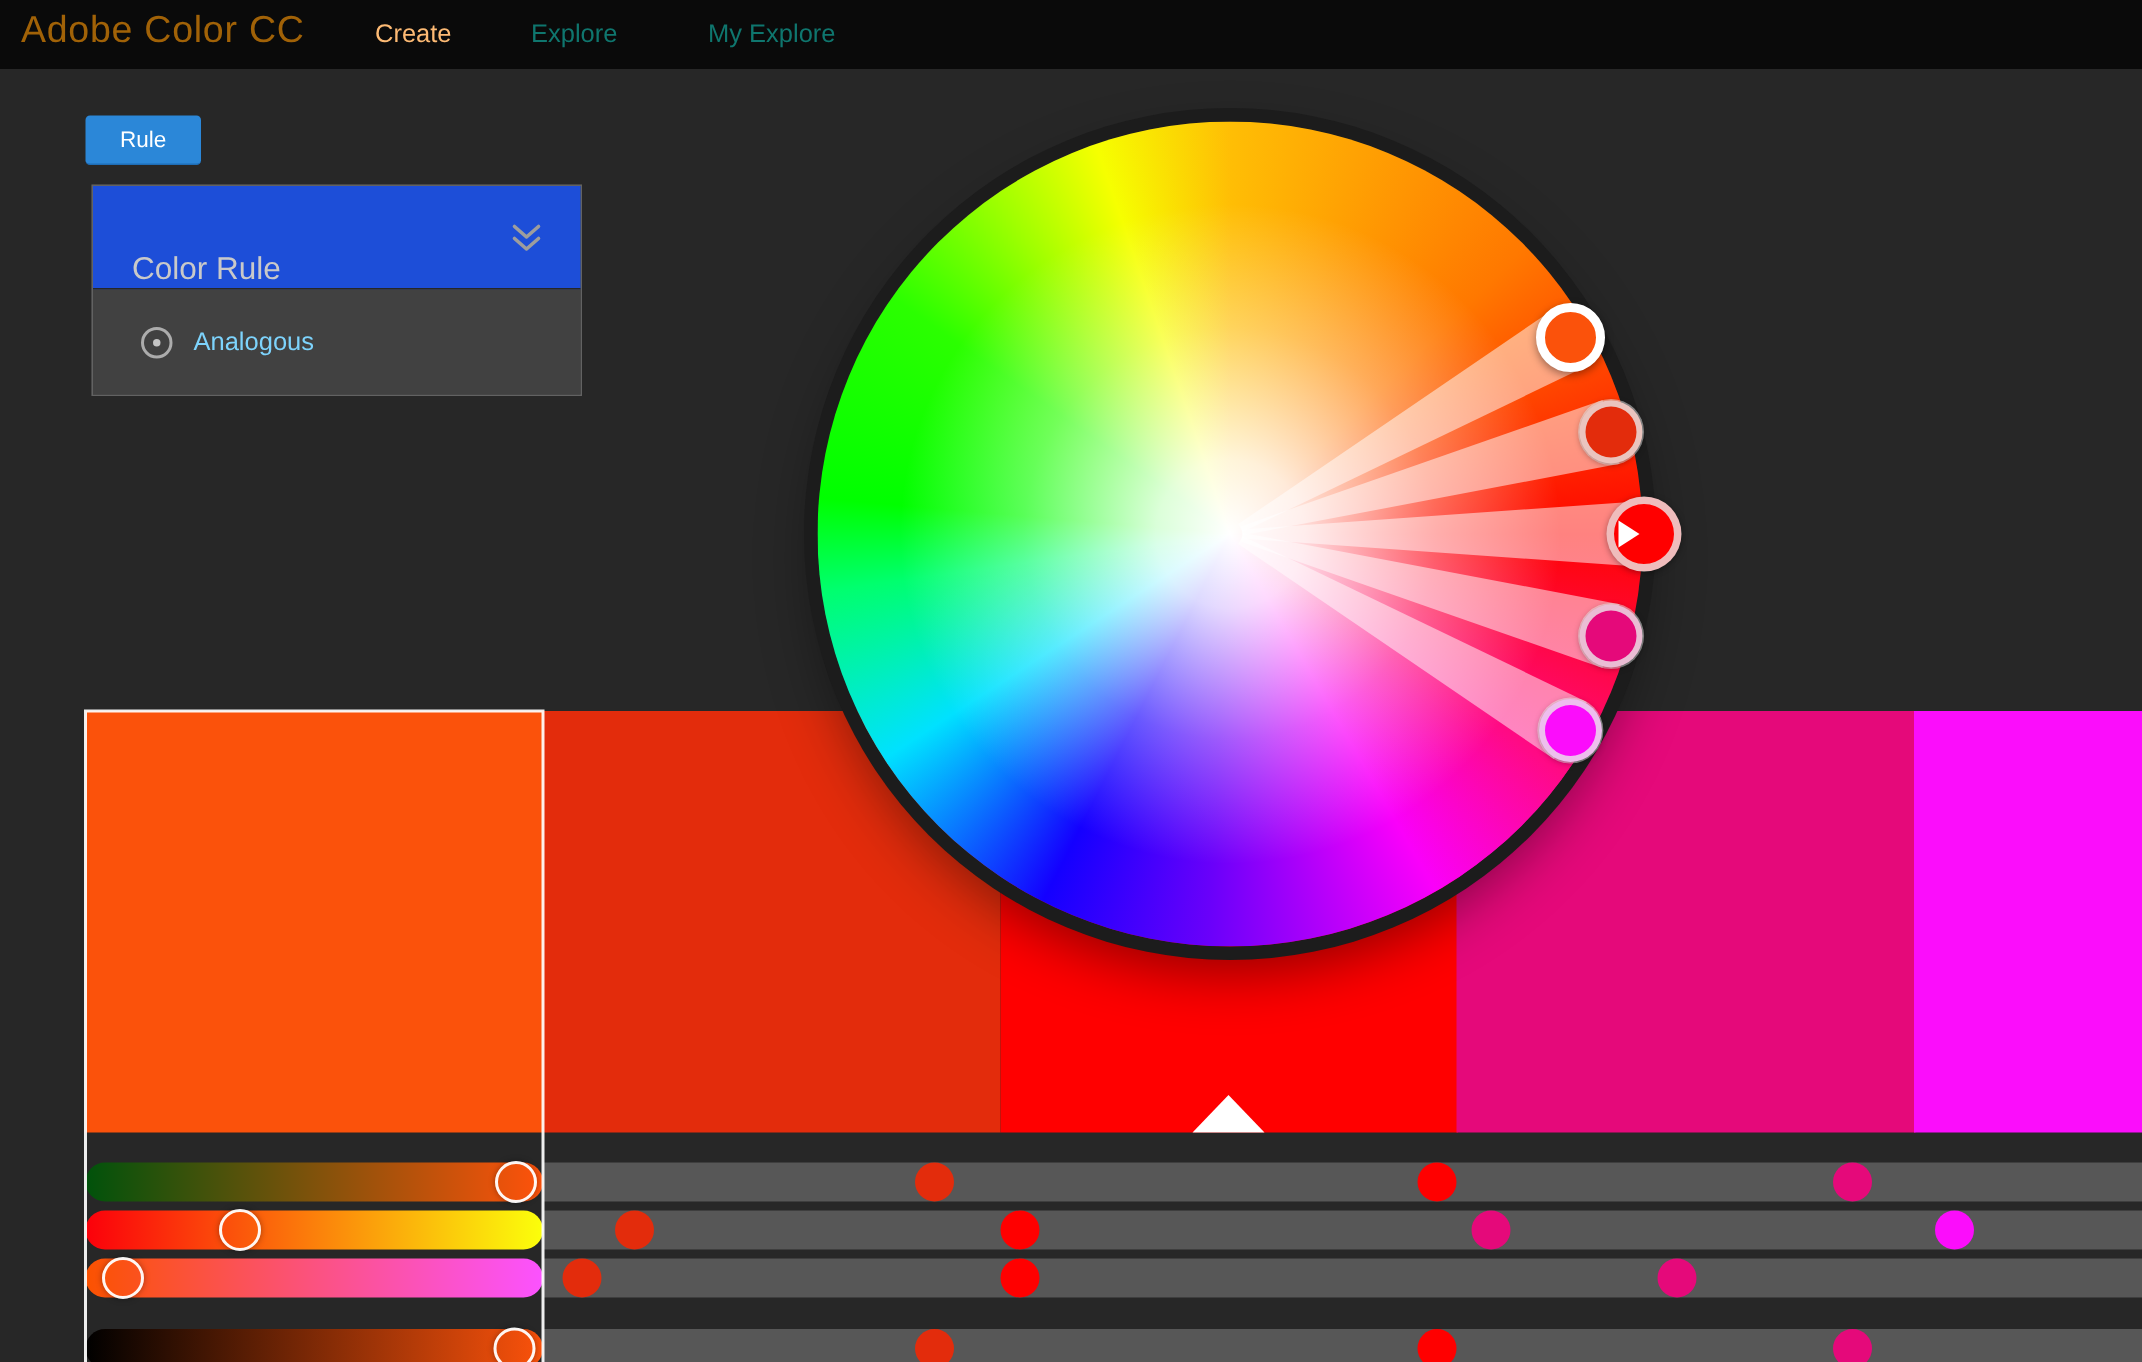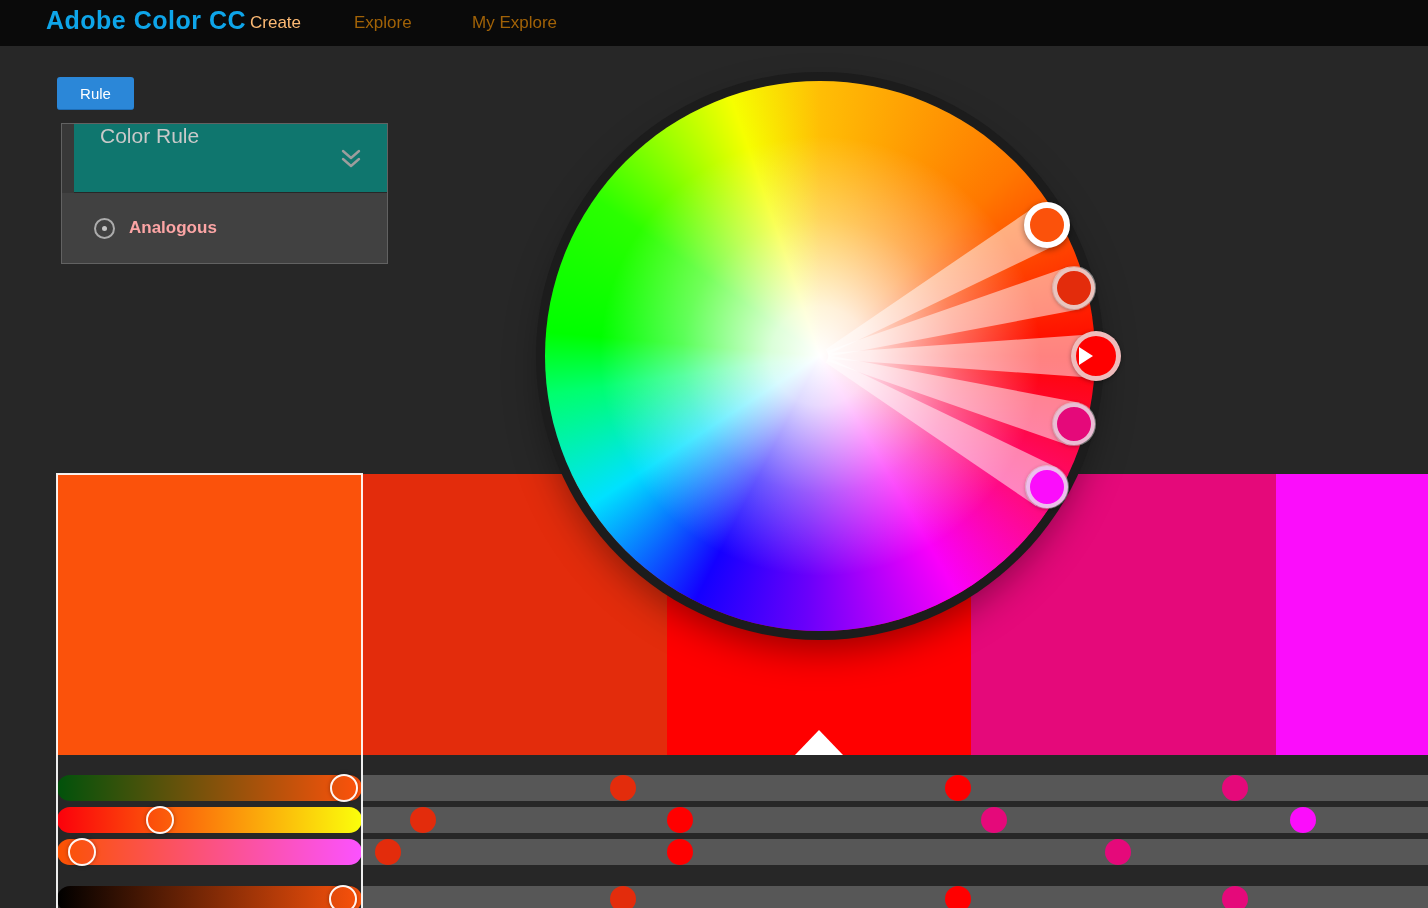--- a/index.html
+++ b/index.html
@@ -5,55 +5,55 @@
   * { margin:0; padding:0; box-sizing:border-box; }
   html,body { background:#272727; }
   #app {
     position:relative; width:1428px; height:908px; overflow:hidden;
     background:#272727; font-family:"Liberation Sans", sans-serif;
     -webkit-font-smoothing:antialiased;
   }
   
   #navbar { position:absolute; left:0; top:0; width:1428px; height:46px; background:#0a0a0a; z-index:20; }
   #logo {
-    position:absolute; left:14px; top:6px; font-size:25px; font-weight:700;
-    color:#0ea5e9; letter-spacing:0.5px; cursor:pointer;margin-left:32px;
+    position:absolute; left:14px; top:6px; font-size:25px; font-weight:400;
+    color:#a16207; letter-spacing:0.5px; cursor:pointer;
   }
-  .nav-item { position:absolute; top:13px; font-size:17px; color:#a16207; cursor:pointer; }
+  .nav-item { position:absolute; top:13px; font-size:17px; color:#0f766e; cursor:pointer; }
   .nav-item.active { color:#fdba74; }
   #nav-create { left:250px; }
   #nav-explore { left:354px; }
   #nav-mythemes { left:472px; }
   
   #save-btn {
     position:absolute; left:57px; top:77px; width:77px; height:33px;
     background:#2b87d8; border:none; border-bottom:1px solid #1e6db6; border-radius:3px;
     color:#ffffff; font-size:15px; font-family:"Liberation Sans", sans-serif; cursor:pointer; z-index:15;
   }
   
   #color-rule-panel {
     position:absolute; left:61px; top:123px; width:327px; height:141px;
     border:1px solid #626262; z-index:15; background:#383838;
   }
   #panel-header {
-    position:relative; height:69px; background:#0f766e; border-bottom:1px solid #272727;
-    display:flex; align-items:flex-start; cursor:pointer;margin-left:12px;
+    position:relative; height:69px; background:#1d4ed8; border-bottom:1px solid #272727;
+    display:flex; align-items:flex-end; cursor:pointer;
   }
   #panel-title { margin-left:26px; font-size:21px; color:#c9c9c9; }
   #panel-chevron { position:absolute; right:24px; top:24px; }
   #panel-row {
     position:relative; height:70px; background:#414141;
     display:flex; align-items:center; cursor:pointer;
   }
   .radio-outer {
     margin-left:32px; width:21px; height:21px; border:2px solid #acacac; border-radius:50%;
     display:flex; align-items:center; justify-content:center;
   }
   .radio-dot { width:5px; height:5px; background:#c4c4c4; border-radius:50%; }
-  #rule-label { margin-left:14px; font-size:17px; font-weight:bold; color:#fca5a5; }
+  #rule-label { margin-left:14px; font-size:17px; font-weight:normal; color:#7dd3fc; }
   
   #wheel {
     position:absolute; left:545px; top:81px; width:550px; height:550px; border-radius:50%;
     z-index:4; cursor:crosshair;
     background:
       radial-gradient(closest-side, rgba(255,255,255,1) 0%, rgba(255,255,255,0.85) 18%, rgba(255,255,255,0.35) 50%, rgba(255,255,255,0) 80%),
       conic-gradient(from 0deg,
         #ffbe05 0deg, #ff7800 46deg, #ff0500 90deg, #ff0a86 126deg, #fa00fa 150deg,
         #6a00fa 183deg, #1400ff 207deg, #00e1ff 237deg, #00ff6e 262deg, #00ff00 275deg,
         #2bff00 305deg, #9eff00 325deg, #f6ff00 341deg, #ffbe05 360deg);

